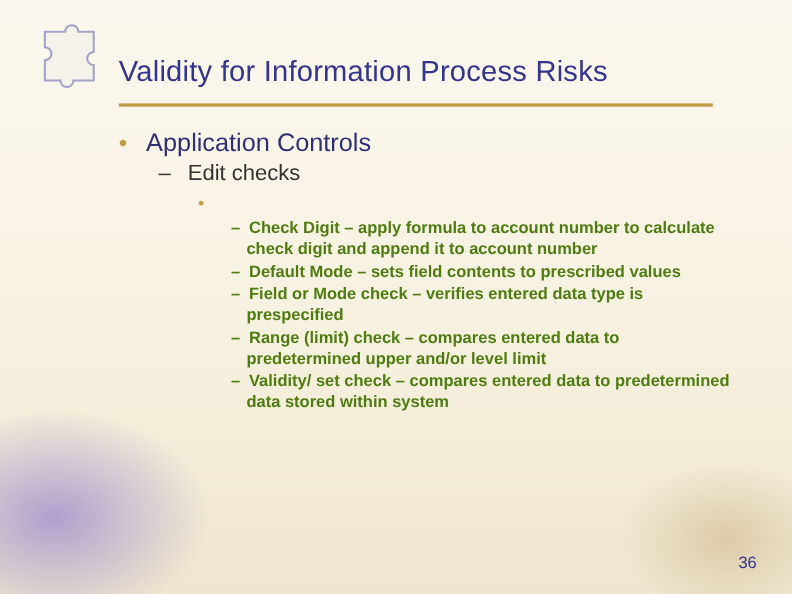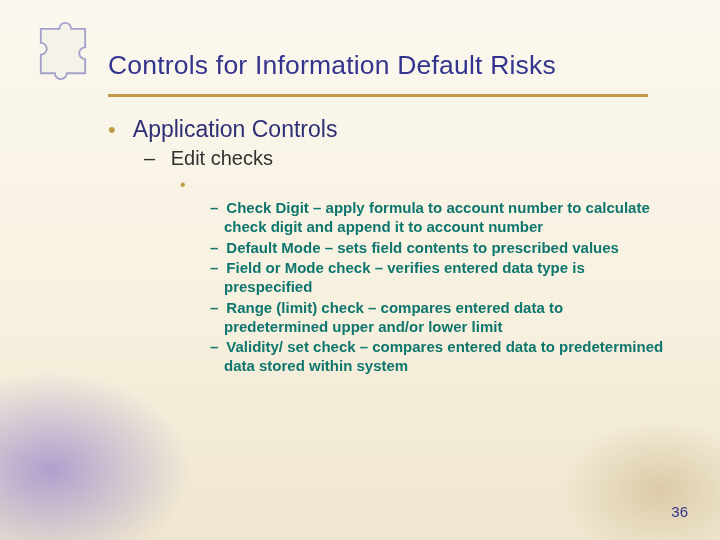--- a/index.html
+++ b/index.html
@@ -39,52 +39,52 @@
   ul{list-style:none;margin:0;padding:0}
   .lvl1>li{font-size:23px;color:#2f2f75;margin-bottom:6px}
   .lvl1>li::before{content:"\2022";color:#c09a45;margin-right:12px;font-size:22px}
   .lvl2{margin-left:36px;margin-top:4px}
   .lvl2>li{font-size:20px;color:#323232;margin-bottom:6px}
   .lvl2>li::before{content:"\2013";margin-right:10px}
   .lvl3{margin-left:36px;margin-top:4px}
   .lvl3>li{font-size:17.5px;color:#323232;margin-bottom:5px}
   .lvl3>li::before{content:"\2022";color:#c09a45;margin-right:10px;font-size:16px}
   .lvl4{margin-left:30px;margin-top:4px}
-  .lvl4>li{font-size:15px;font-weight:bold;color:#0f766e;line-height:1.25;margin-bottom:2px;padding-left:14px;text-indent:-14px}
+  .lvl4>li{font-size:15px;font-weight:bold;color:#4d7c0f;line-height:1.25;margin-bottom:2px;padding-left:14px;text-indent:-14px}
   .lvl4>li::before{content:"\2013";margin-right:8px;font-weight:bold}
   .pagenum{
     position:absolute;
     right:32px;bottom:20px;
     font-size:15px;color:#33348e;margin-top:25px;
   }
 </style>
 </head>
 <body>
 
 <svg class="puzzle" viewBox="0 0 100 100">
   <path d="M20 20 h25 a8 8 0 1 1 16 0 h19 v25 a8 8 0 1 0 0 16 v19 h-25 a8 8 0 1 1 -16 0 h-19 v-25 a8 8 0 1 0 0 -16 z" fill="#f5f2ea" stroke="#9a98c8" stroke-width="2.5"></path>
 </svg>
 
-<div class="title">Controls for Information Default Risks</div>
+<div class="title">Validity for Information Process Risks</div>
 <div class="rule"></div>
 
 <div class="content">
   <ul class="lvl1">
     <li>
       <span>Application Controls</span>
       <ul class="lvl2">
         <li>
           <span>Edit checks</span>
           <ul class="lvl3">
             <li>
               <ul class="lvl4">
                 <li>Check Digit – apply formula to account number to calculate check digit and append it to account number</li>
                 <li>Default Mode – sets field contents to prescribed values</li>
                 <li>Field or Mode check – verifies entered data type is prespecified</li>
-                <li>Range (limit) check – compares entered data to predetermined upper and/or lower limit</li>
+                <li>Range (limit) check – compares entered data to predetermined upper and/or level limit</li>
                 <li>Validity/ set  check – compares entered data to predetermined data stored within system</li>
               </ul>
             </li>
           </ul>
         </li>
       </ul>
     </li>
   </ul>
 </div>
 

